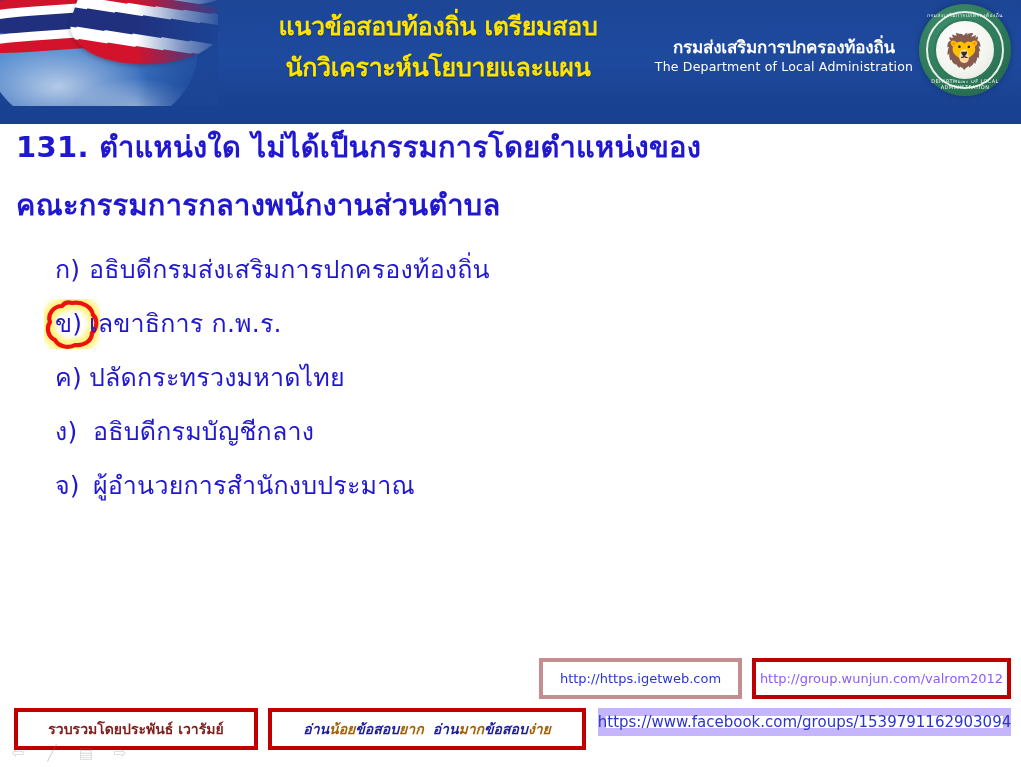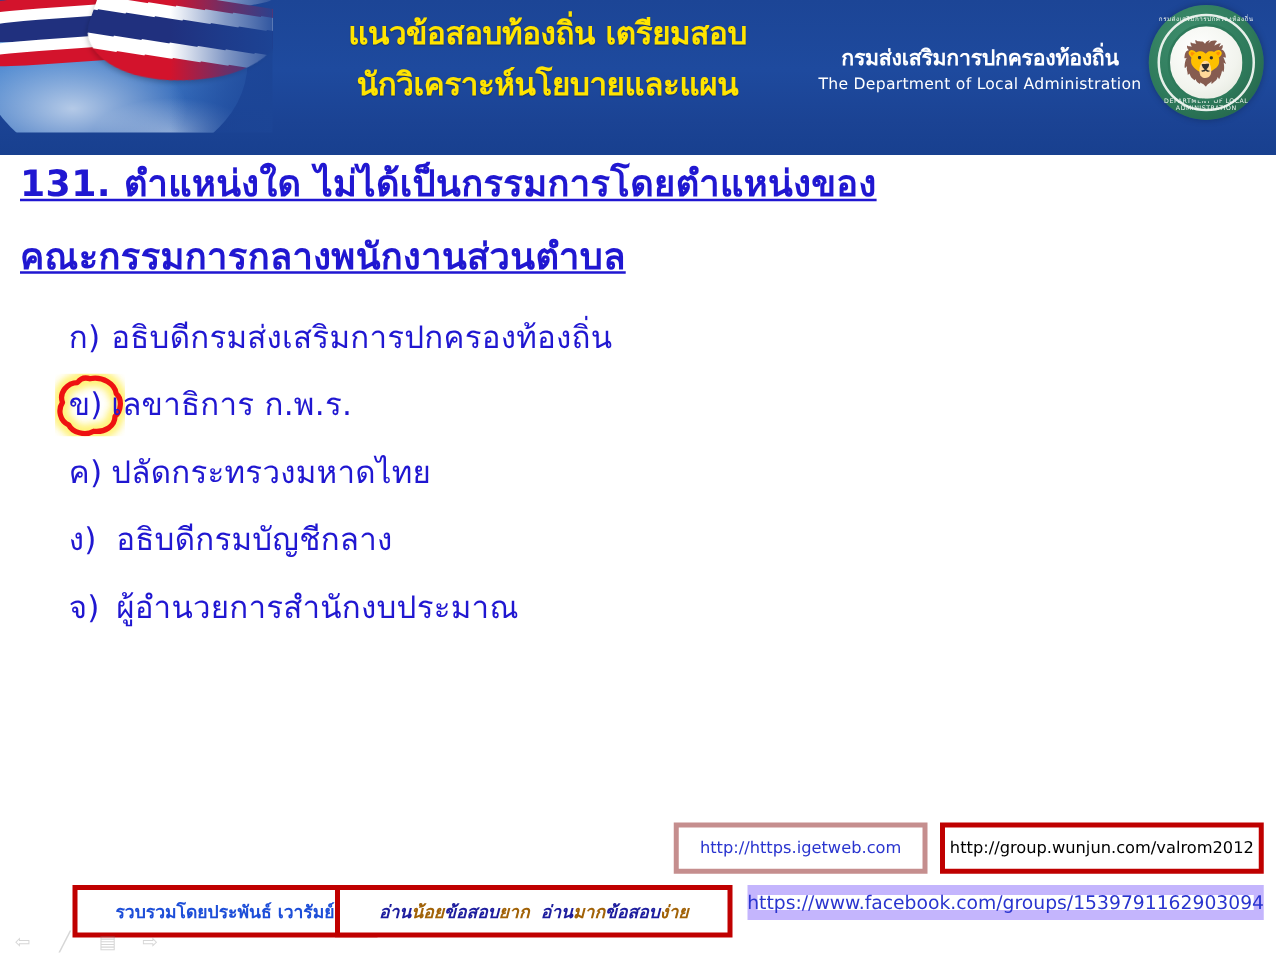--- a/index.html
+++ b/index.html
@@ -154,21 +154,20 @@
   #question {
     position: absolute;
     left: 16px; top: 118px;
     width: 985px;
     color: #2017d1;
     font-family: "DejaVu Sans", "Liberation Sans", sans-serif;
     font-weight: bold;
     font-size: 29px;
     line-height: 58px;
     letter-spacing: 0.3px;
-    text-decoration: underline;
   }
   #question .q-line2 { display: block; }
 
   
   #choices {
     position: absolute;
     left: 55px; top: 243px;
     width: 900px;
   }
   .choice {
@@ -218,31 +217,30 @@
     left: 539px; top: 658px;
     width: 203px; height: 41px;
     border: 4px solid #c58e8e;
     color: #2a35cf;
     font-size: 13px;
   }
   #box-wunjun {
     left: 752px; top: 658px;
     width: 259px; height: 41px;
     border: 4px solid #bf0000;
-    color: #000000;
+    color: #8b5cf6;
     font-size: 13px;
   }
   #box-author {
     left: 14px; top: 708px;
     width: 244px; height: 42px;
     border: 4px solid #c00000;
-    color: #1d4ed8;
+    color: #7f1d1d;
     font-size: 14px;
     font-weight: bold;
-    margin-left: 44px;
   }
   #box-motto {
     left: 268px; top: 708px;
     width: 318px; height: 42px;
     border: 4px solid #c00000;
     font-size: 14px;
     font-weight: bold;
     font-style: italic;
   }
   #box-motto .blue { color: #1d1d9e; }

